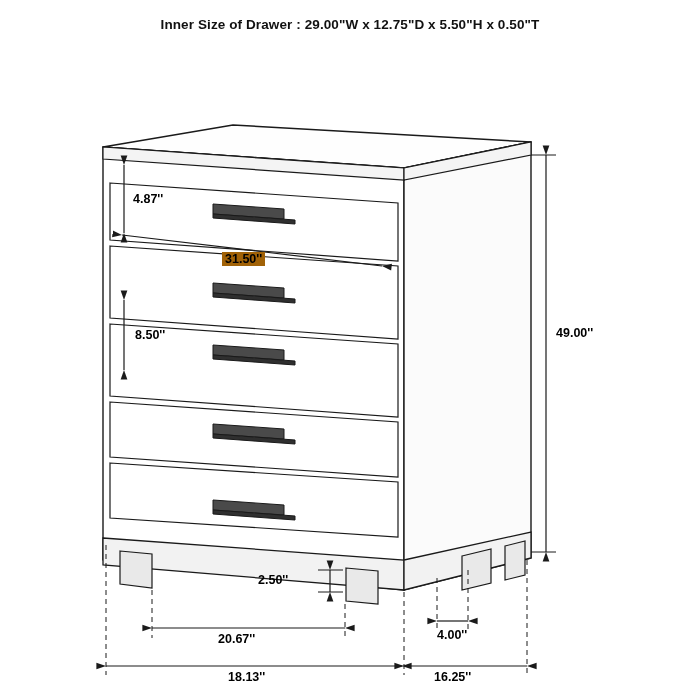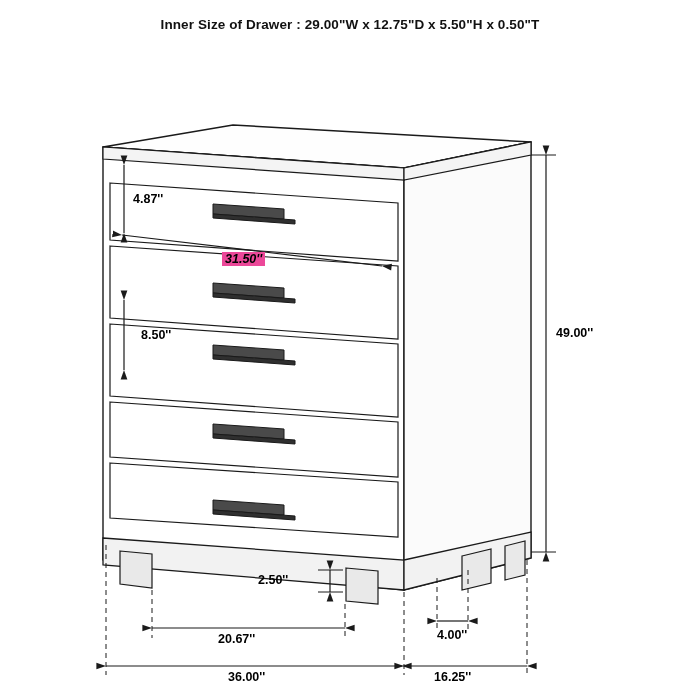--- a/index.html
+++ b/index.html
@@ -140,22 +140,22 @@
       <line x1="152" y1="590" x2="152" y2="638"></line>
       <line x1="345" y1="604" x2="345" y2="638"></line>
       <line x1="404" y1="592" x2="404" y2="675"></line>
       <line x1="437" y1="578" x2="437" y2="632"></line>
       <line x1="468" y1="570" x2="468" y2="632"></line>
       <line x1="527" y1="560" x2="527" y2="675"></line>
     </g>
   </svg>
 
   <div class="lbl" style="left:133px; top:192px;">4.87''</div>
-  <div class="lbl" style="left:222px; top:252px; background:#ec4899; padding:0 3px;font-style:italic;">31.50''</div>
-  <div class="lbl" style="left:141px; top:328px;">8.50''</div>
+  <div class="lbl" style="left:222px; top:252px; background:#a16207; padding:0 3px;">31.50''</div>
+  <div class="lbl" style="left:135px; top:328px;">8.50''</div>
   <div class="lbl" style="left:556px; top:326px;text-align:center;">49.00''</div>
   <div class="lbl" style="left:258px; top:573px;">2.50''</div>
   <div class="lbl" style="left:218px; top:632px;">20.67''</div>
   <div class="lbl" style="left:437px; top:628px;">4.00''</div>
-  <div class="lbl" style="left:228px; top:670px;">36.00''</div>
+  <div class="lbl" style="left:228px; top:670px;">18.13''</div>
   <div class="lbl" style="left:434px; top:670px;">16.25''</div>
 
 </div>
 
 </body></html>

